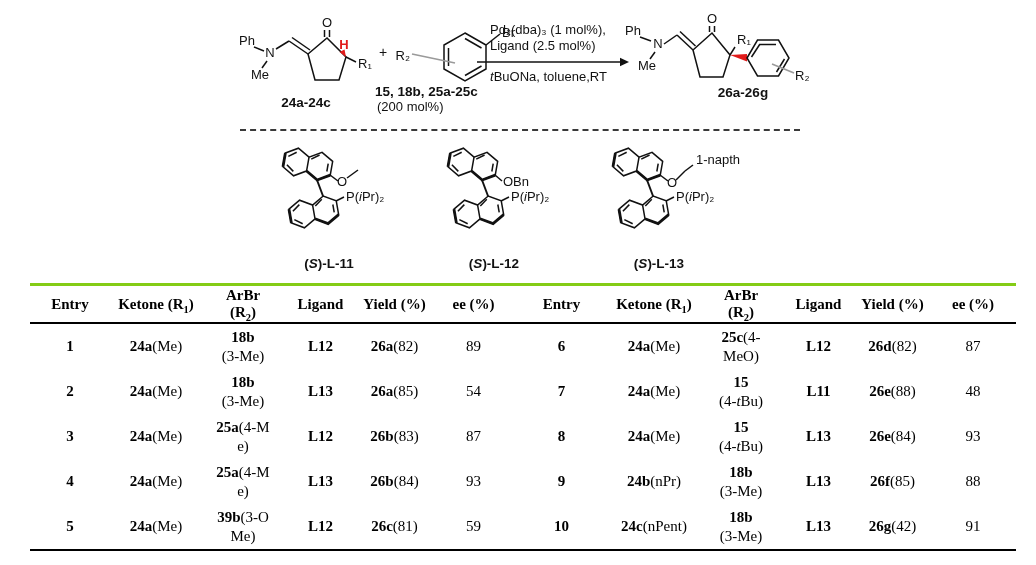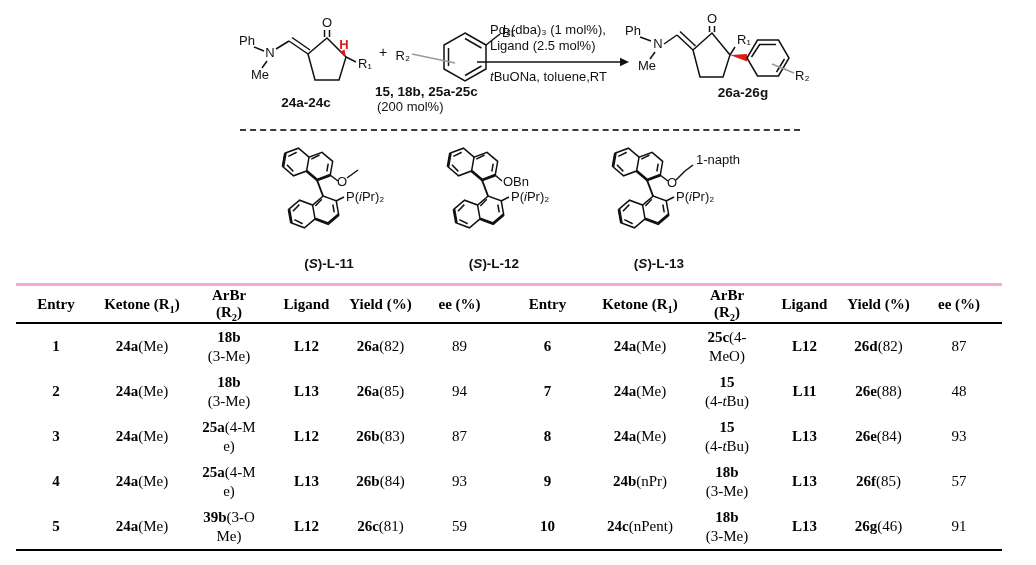--- a/index.html
+++ b/index.html
@@ -18,23 +18,23 @@
   .rdf{fill:#e11b1b;stroke:none;}
   .it{font-style:italic;}
 
   .dash-divider{position:absolute;left:240px;top:129px;width:560px;height:0;
                 border-top:2px dashed #3a3a3a;}
 
   .ligand{position:absolute;top:140px;}
   #ligand-1{left:275px;} #ligand-2{left:440px;} #ligand-3{left:605px;}
 
   
-  table.results{position:absolute;left:16px;top:283px;width:986px;
+  table.results{position:absolute;left:30px;top:283px;width:986px;
     border-collapse:collapse;table-layout:fixed;
-    border-top:3px solid #f9a8d4;border-bottom:2px solid #000;}
+    border-top:3px solid #84cc16;border-bottom:2px solid #000;}
   table.results thead tr{border-bottom:2px solid #000;}
   table.results th{font-weight:bold;height:36px;line-height:17px;padding:0;}
   table.results td{height:45px;line-height:19px;padding:0;}
   table.results th,table.results td{text-align:center;vertical-align:middle;
     font-size:15px;overflow:hidden;}
   .b{font-weight:bold;} .i{font-style:italic;}
   sub{font-size:70%;line-height:0;}
 </style>
 </head>
 <body>
@@ -269,21 +269,21 @@
           <div><span class="b">18b</span></div>
           <div><span>(3-Me)</span></div>
         </td>
         <td>
           <div><span class="b">L13</span></div>
         </td>
         <td>
           <div><span class="b">26a</span><span>(85)</span></div>
         </td>
         <td>
-          <div><span>94</span></div>
+          <div><span>54</span></div>
         </td>
         <td>
           <div><span class="b">7</span></div>
         </td>
         <td>
           <div><span class="b">24a</span><span>(Me)</span></div>
         </td>
         <td>
           <div><span class="b">15</span></div>
           <div><span>(4-</span><span class="i">t</span><span>Bu)</span></div>
@@ -368,21 +368,21 @@
           <div><span class="b">18b</span></div>
           <div><span>(3-Me)</span></div>
         </td>
         <td>
           <div><span class="b">L13</span></div>
         </td>
         <td>
           <div><span class="b">26f</span><span>(85)</span></div>
         </td>
         <td>
-          <div><span>57</span></div>
+          <div><span>88</span></div>
         </td>
       </tr>
       <tr>
         <td>
           <div><span class="b">5</span></div>
         </td>
         <td>
           <div><span class="b">24a</span><span>(Me)</span></div>
         </td>
         <td>
@@ -405,20 +405,20 @@
           <div><span class="b">24c</span><span>(nPent)</span></div>
         </td>
         <td>
           <div><span class="b">18b</span></div>
           <div><span>(3-Me)</span></div>
         </td>
         <td>
           <div><span class="b">L13</span></div>
         </td>
         <td>
-          <div><span class="b">26g</span><span>(46)</span></div>
+          <div><span class="b">26g</span><span>(42)</span></div>
         </td>
         <td>
           <div><span>91</span></div>
         </td>
       </tr>
     </tbody>
 </table>
 
 </body></html>

